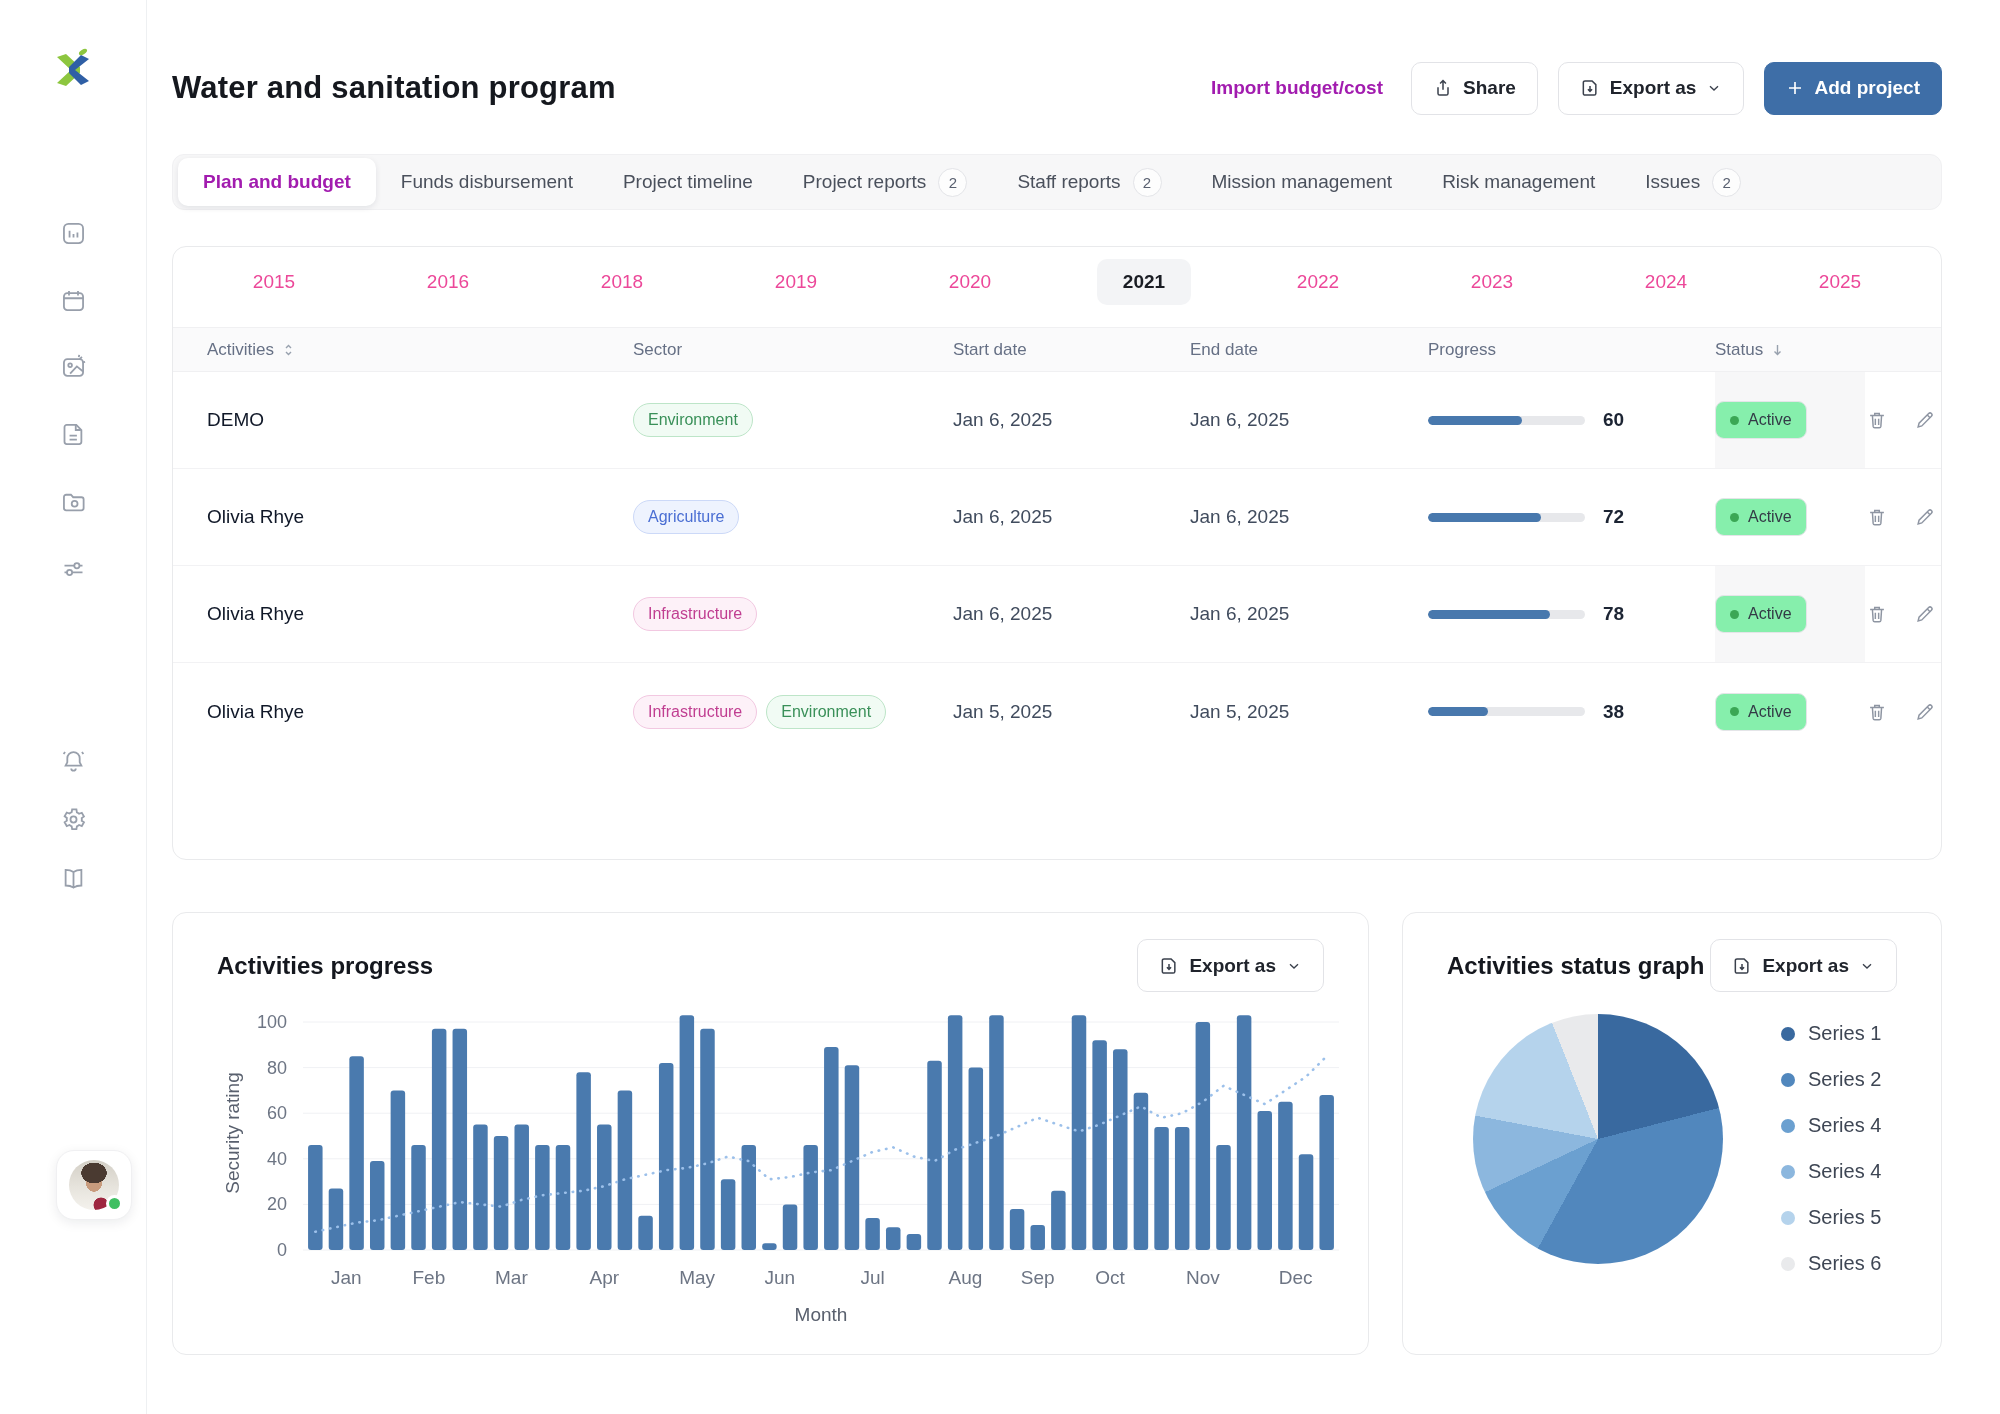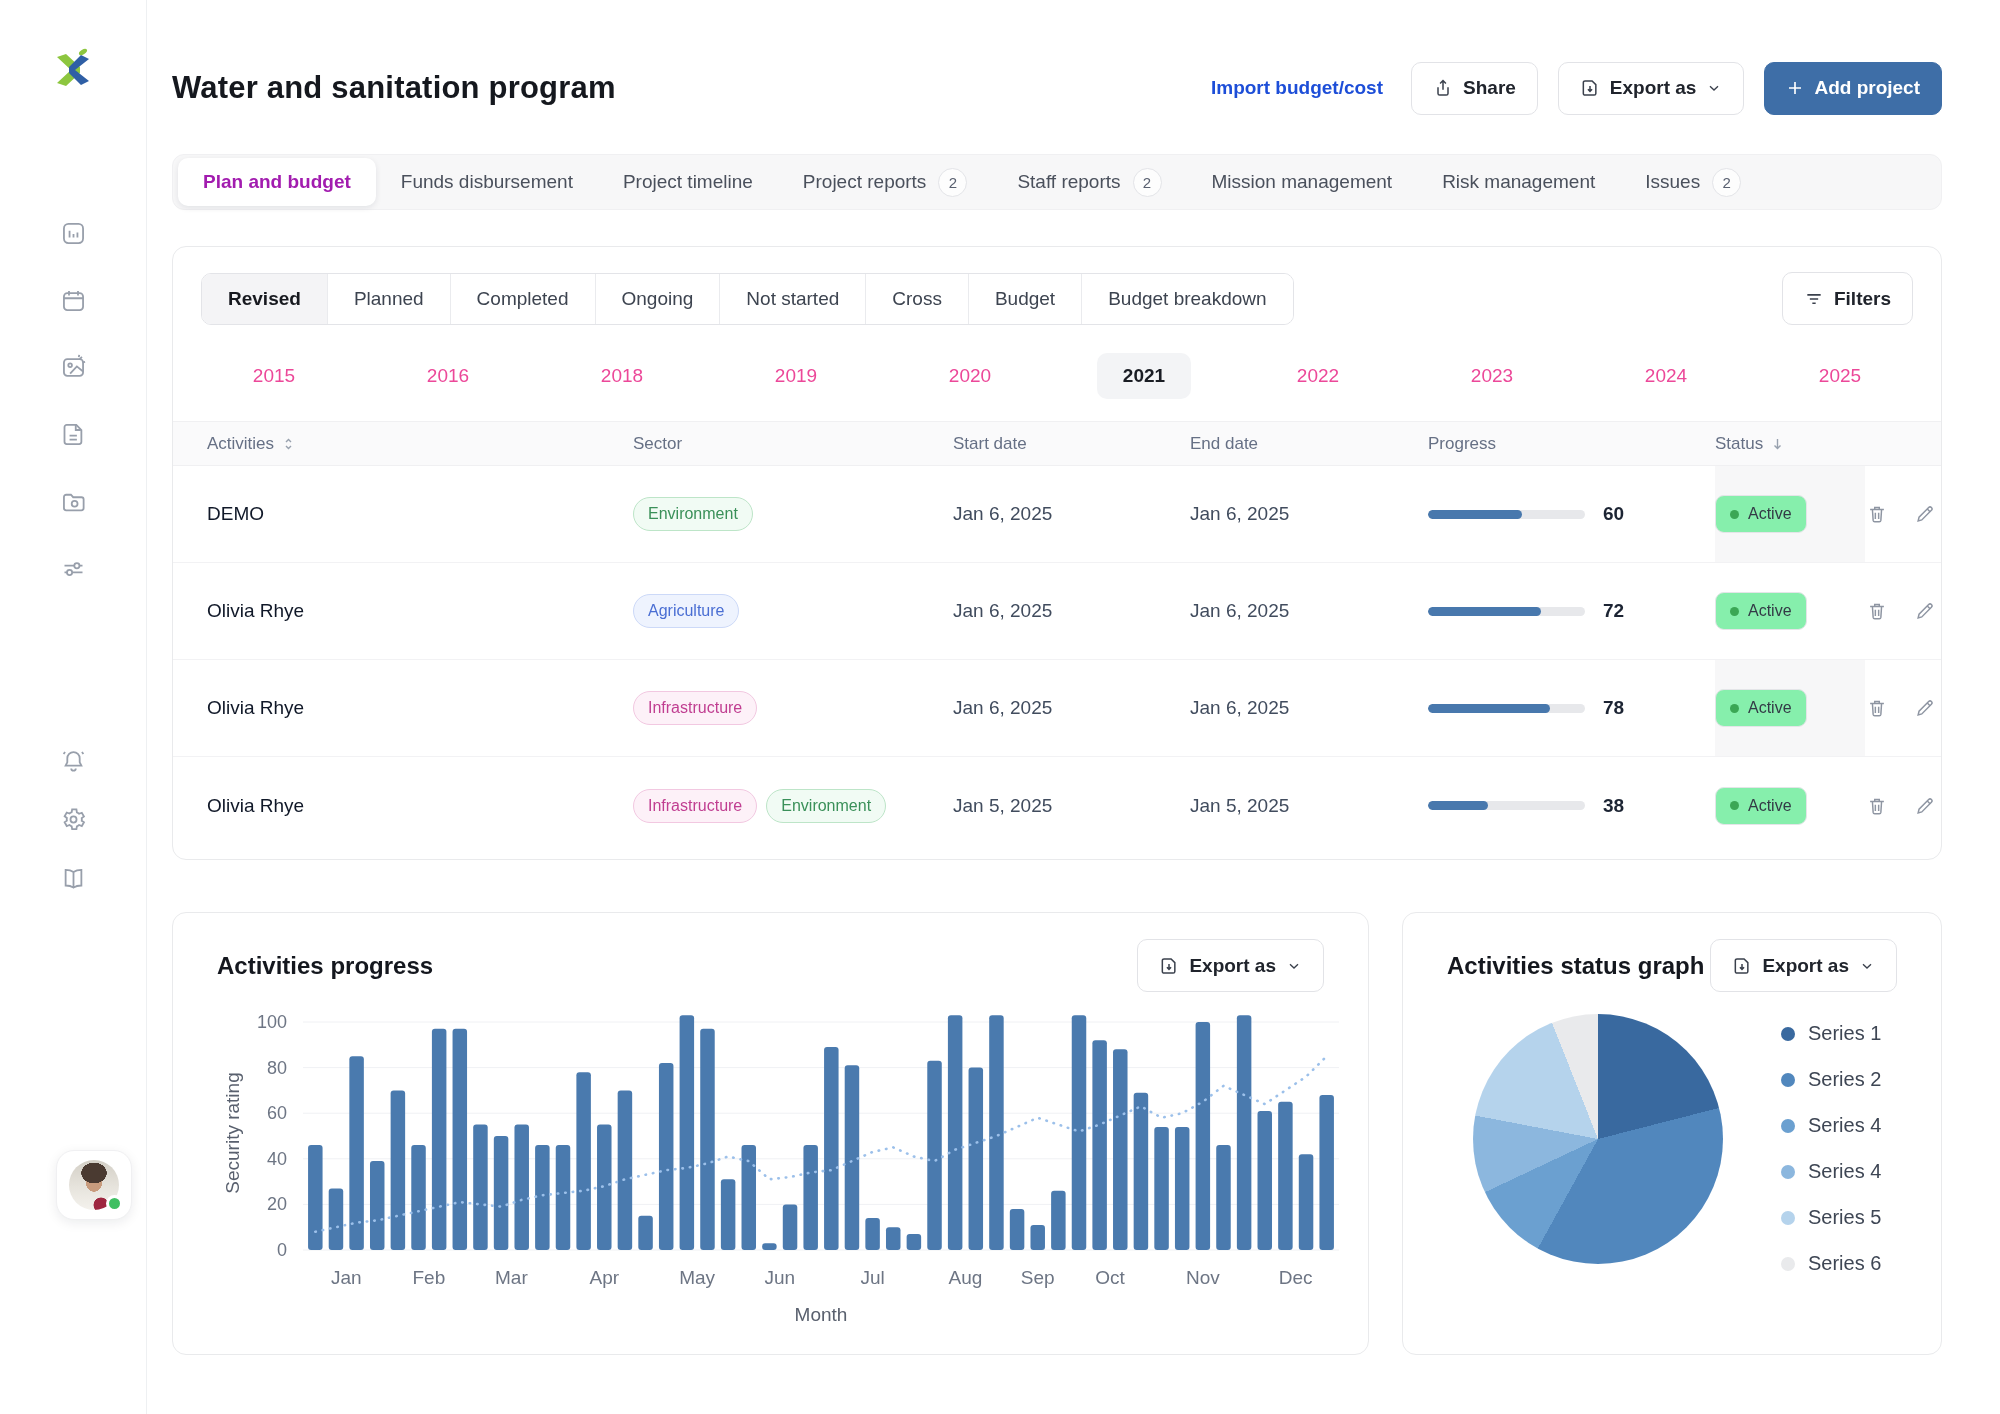--- a/index.html
+++ b/index.html
@@ -23,21 +23,21 @@
       radial-gradient(ellipse 27% 32% at 50% 44%, #c89b7d 0 60%, rgba(0,0,0,0) 61%),
       linear-gradient(180deg,#d3cfc6 0%,#e7e4dd 55%,#f4f2ed 100%);
   }
   .online-dot { position:absolute; right:-4px; bottom:-2px; width:17px; height:17px; border-radius:50%; background:#3fbf62; border:3px solid #fff; }
 
   
   .main { position:absolute; left:172px; top:0; width:1770px; }
   .page-header { margin-top:60px; display:flex; align-items:center; height:56px; }
   .page-title { font-size:31px; font-weight:700; color:#15181e; letter-spacing:.2px; }
   .header-actions { margin-left:auto; display:flex; align-items:center; gap:20px; }
-  .link-btn { font-size:19px; font-weight:600; color:#1d4ed8; cursor:pointer; margin-right:8px; }
+  .link-btn { font-size:19px; font-weight:600; color:#a21caf; cursor:pointer; margin-right:8px; }
   .btn { display:inline-flex; align-items:center; gap:10px; height:53px; padding:0 21px; background:#fff; border:1px solid #e2e3e7; border-radius:10px; font-size:19px; font-weight:600; color:#20242c; cursor:pointer; }
   .btn svg { stroke:#3a404c; }
   .btn.primary { background:#3e6ea7; border-color:#3e6ea7; color:#fff; }
   .btn.primary svg { stroke:#fff; }
 
   
   .tabbar { margin-top:38px; height:56px; background:#f7f7f8; border:1px solid #f0f0f2; border-radius:12px; display:flex; align-items:center; padding:0 5px; }
   .tab { display:flex; align-items:center; height:48px; padding:0 25px; border-radius:10px; font-size:19px; font-weight:500; color:#4a505c; cursor:pointer; white-space:nowrap; }
   .tab.active { background:#fff; color:#a21caf; font-weight:700; box-shadow:0 2px 6px rgba(16,24,40,.09); }
   .tab .count { margin-left:12px; min-width:29px; height:29px; padding:0 5px; border:1px solid #e3e4e8; background:#fdfdfd; border-radius:999px; font-size:15px; font-weight:500; color:#596070; display:grid; place-items:center; }
@@ -235,38 +235,20 @@
           <span>Risk management</span>
         </div>
       <div class="tab">
           <span>Issues</span>
           <span class="count">2</span>
         </div>
     </nav>
 
     <section class="card table-card">
 
-      <div class="card-top">
-        <div class="segmented">
-          <div class="seg active">Revised</div>
-          <div class="seg">Planned</div>
-          <div class="seg">Completed</div>
-          <div class="seg">Ongoing</div>
-          <div class="seg">Not started</div>
-          <div class="seg">Cross</div>
-          <div class="seg">Budget</div>
-          <div class="seg">Budget breakdown</div>
-        </div>
-        <button class="btn filters-btn">
-          <svg width="20" height="20" viewBox="0 0 24 24" fill="none" stroke-width="1.9">
-              <path d="M4 7h16M7 12h10M10 17h4"></path>
-            </svg>
-          <span>Filters</span>
-        </button>
-      </div>
 
       <div class="years">
         <div class="year">
             <span>2015</span>
           </div>
         <div class="year">
             <span>2016</span>
           </div>
         <div class="year">
             <span>2018</span>

